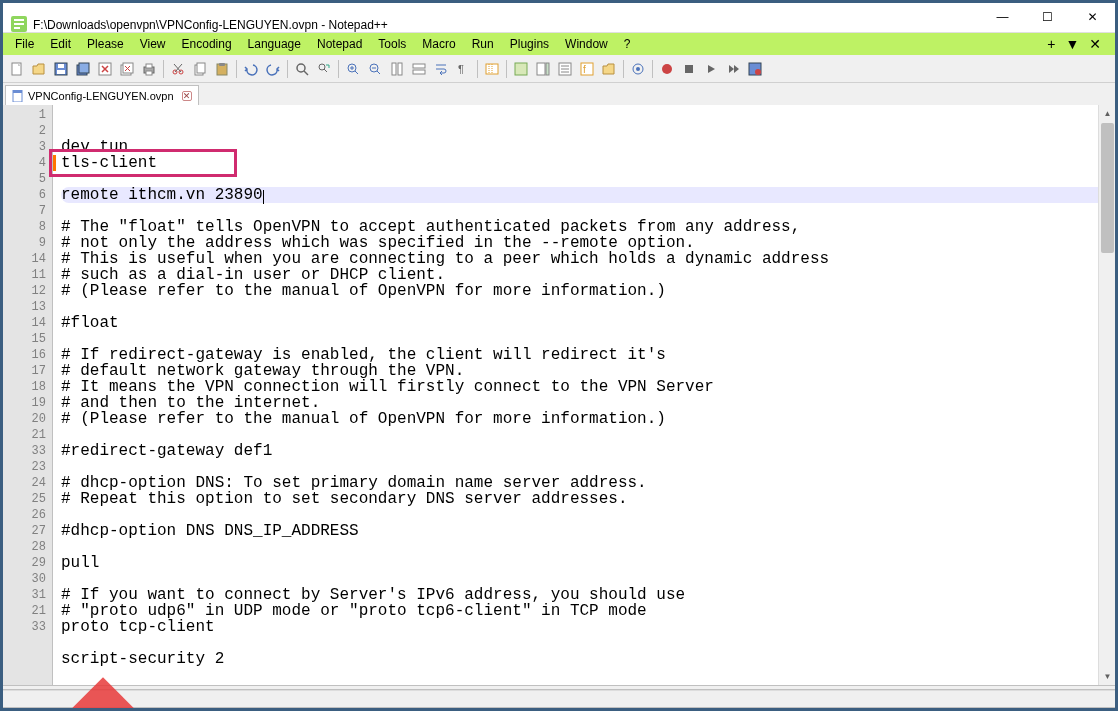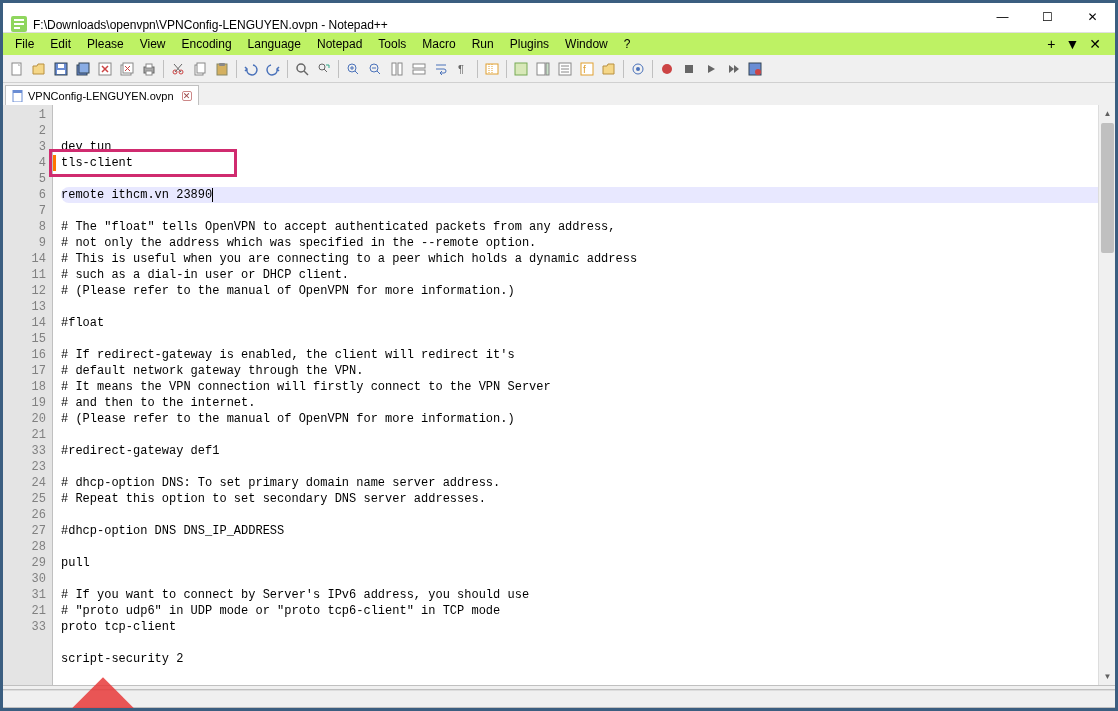--- a/index.html
+++ b/index.html
@@ -21,21 +21,21 @@
 .tsep { width: 1px; height: 18px; background: #c0c0c0; margin: 0 2px; }
 
 .tabbar { height: 22px; display: flex; align-items: flex-end; background: #f0f0f0; padding-left: 2px; }
 .tab { height: 20px; display: flex; align-items: center; gap: 4px; padding: 0 6px; background: #fff; border: 1px solid #c0c0c0; border-bottom: none; font-size: 11px; }
 .tab .doc-icon { width: 12px; height: 12px; }
 .tab .close-x { width: 10px; height: 10px; display: flex; align-items: center; justify-content: center; border: 1px solid #c88; border-radius: 2px; font-size: 9px; color: #944; margin-left: 4px; }
 
 .editor { display: flex; height: 580px; position: relative; background: #fff; }
 .gutter { width: 50px; background: #e4e4e4; text-align: right; padding: 2px 6px 0 0; border-right: 1px solid #c0c0c0; }
 .gutter .ln { height: 16px; font-family: "Consolas", "Courier New", monospace; font-size: 12px; color: #808080; line-height: 16px; }
-.code { flex: 1; padding: 2px 0 0 8px; font-family: "Consolas", "Courier New", monospace; font-size: 12px; line-height: 16px; color: #000; white-space: pre; position: relative; }
+.code { flex: 1; padding: 2px 0 0 8px; font-family: "Consolas", "Courier New", monospace; font-size: 16px; line-height: 16px; color: #000; white-space: pre; position: relative; }
 .line { height: 16px; }
 .line.current { background: #e8e8ff; border-radius: 8px; }
 .highlight-box { position: absolute; border: 3px solid #d02b6f; pointer-events: none; }
 .caret { display: inline-block; width: 1px; height: 14px; background: #000; vertical-align: text-bottom; }
 .scrollbar-v { position: absolute; right: 0; top: 0; width: 17px; height: 100%; background: #f0f0f0; border-left: 1px solid #ddd; }
 .scrollbar-v .thumb { position: absolute; left: 2px; top: 18px; width: 13px; height: 130px; background: #c0c0c0; border-radius: 2px; }
 .scrollbar-v .arrow { position: absolute; left: 0; width: 17px; height: 17px; display: flex; align-items: center; justify-content: center; font-size: 8px; color: #606060; }
 .scrollbar-v .arrow.up { top: 0; }
 .scrollbar-v .arrow.down { bottom: 0; }
 .change-marker { position: absolute; left: 50px; top: 50px; width: 3px; height: 16px; background: #ff7500; }

